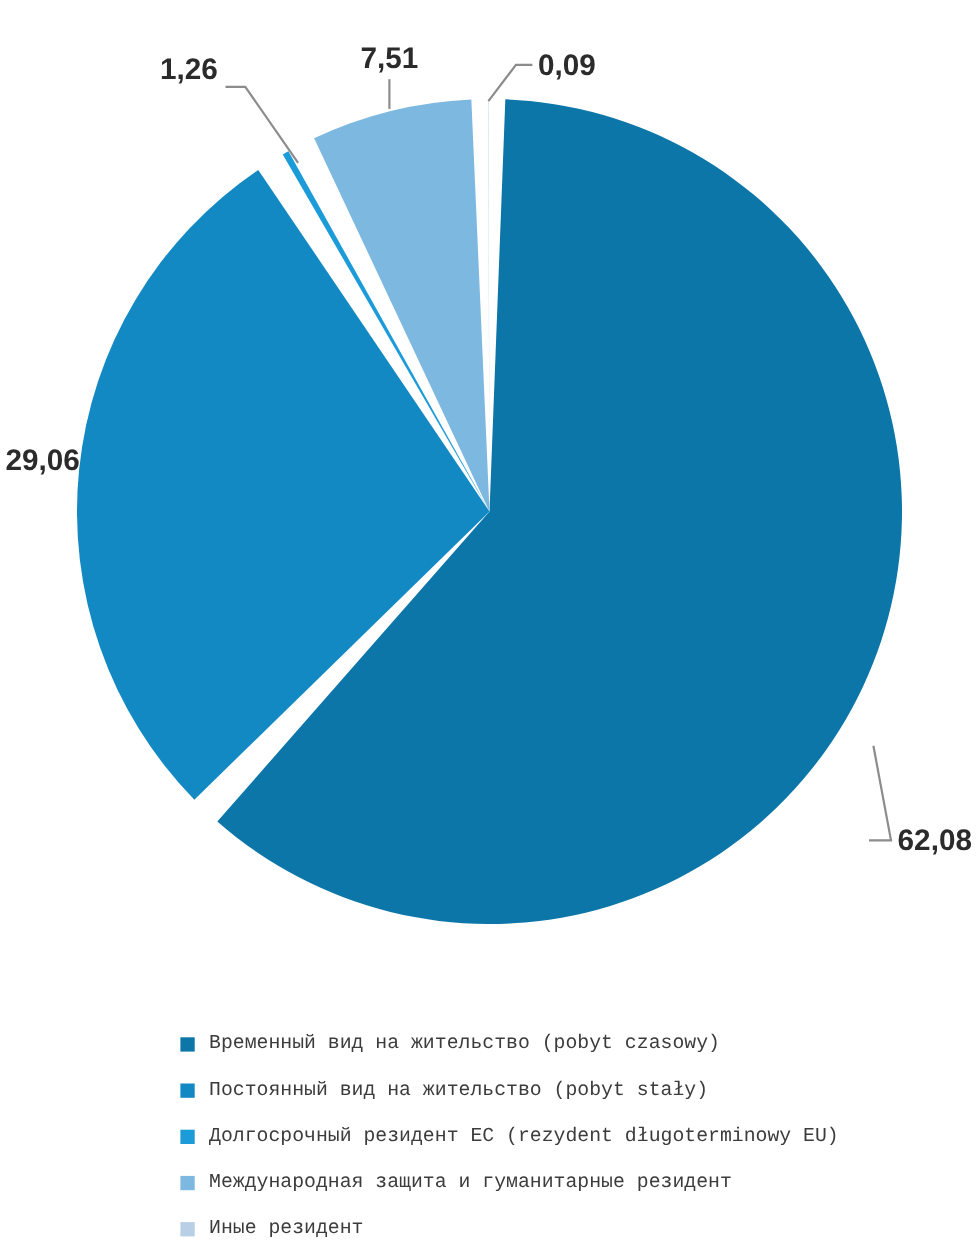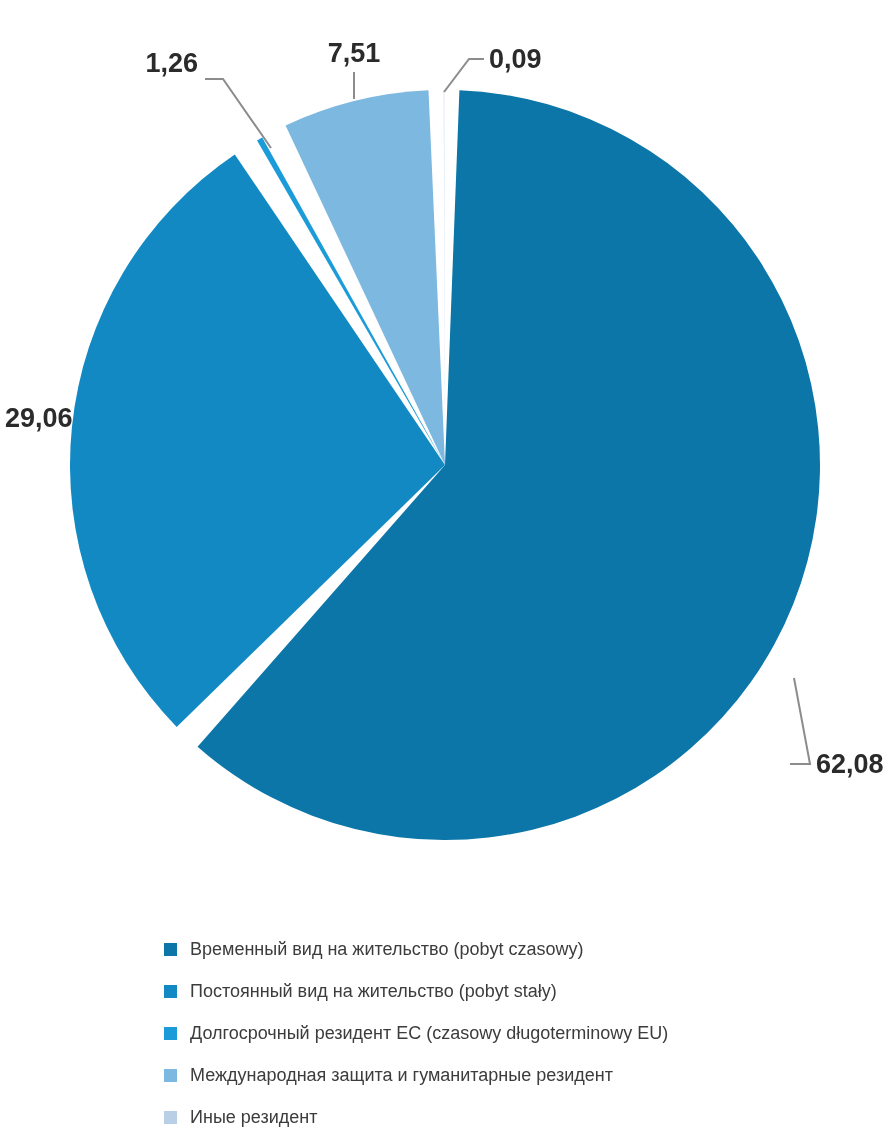--- a/index.html
+++ b/index.html
@@ -59,21 +59,21 @@
   }
 
   .legend-swatch {
     width: 13px;
     height: 13px;
     flex: 0 0 13px;
     margin-right: 13px;
   }
 
   .legend-label {
-    font-family: Liberation Sans, sans-serif;
+    font-family: Liberation Mono, monospace;
     font-size: 18px;
     color: #3c3c3c;
     white-space: nowrap;
     line-height: 1;
   }
 </style>
 </head>
 <body>
 
 <div id="chart-root">
@@ -109,21 +109,21 @@
       <span class="legend-label">Временный вид на жительство (pobyt czasowy)</span>
     </div>
 
     <div class="legend-row">
       <span class="legend-swatch" style="background:#1289c2"></span>
       <span class="legend-label">Постоянный вид на жительство (pobyt stały)</span>
     </div>
 
     <div class="legend-row">
       <span class="legend-swatch" style="background:#1b9bd8"></span>
-      <span class="legend-label">Долгосрочный резидент ЕС (czasowy długoterminowy EU)</span>
+      <span class="legend-label">Долгосрочный резидент ЕС (rezydent długoterminowy EU)</span>
     </div>
 
     <div class="legend-row">
       <span class="legend-swatch" style="background:#7db8e0"></span>
       <span class="legend-label">Международная защита и гуманитарные резидент</span>
     </div>
 
     <div class="legend-row">
       <span class="legend-swatch" style="background:#b8cfe5"></span>
       <span class="legend-label">Иные резидент</span>

